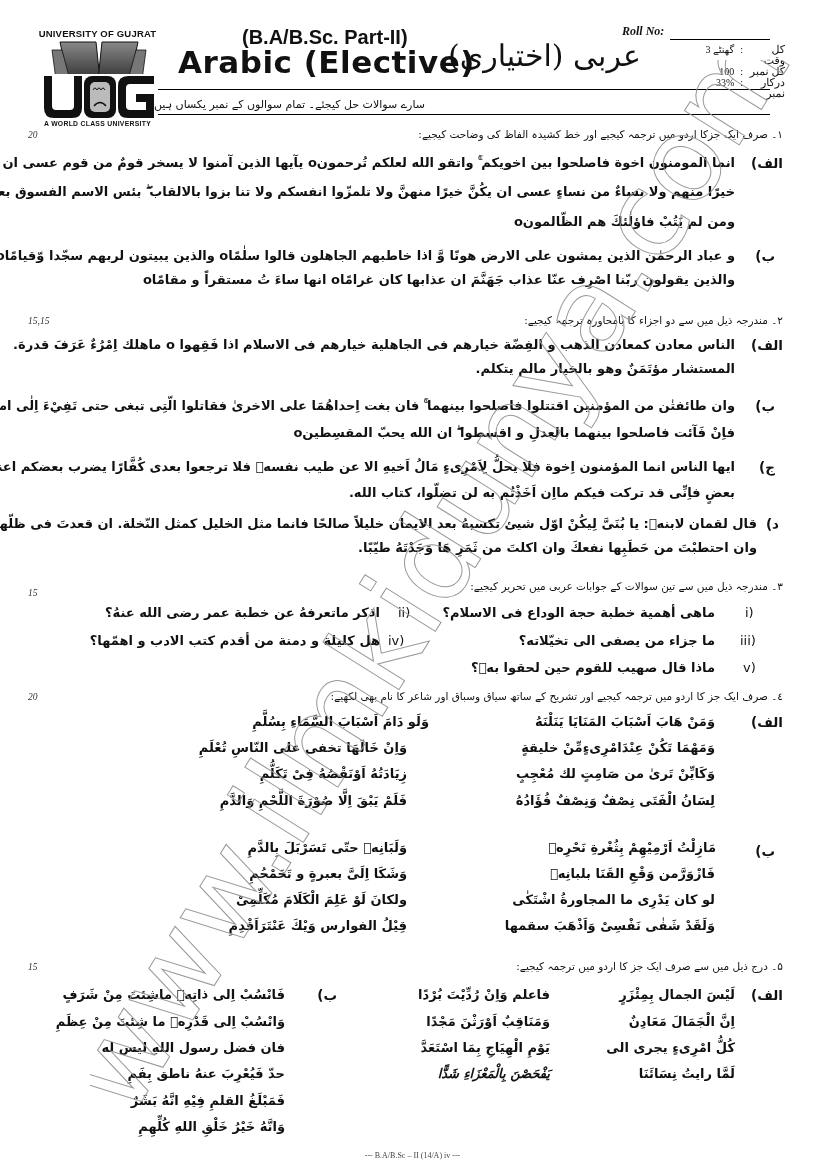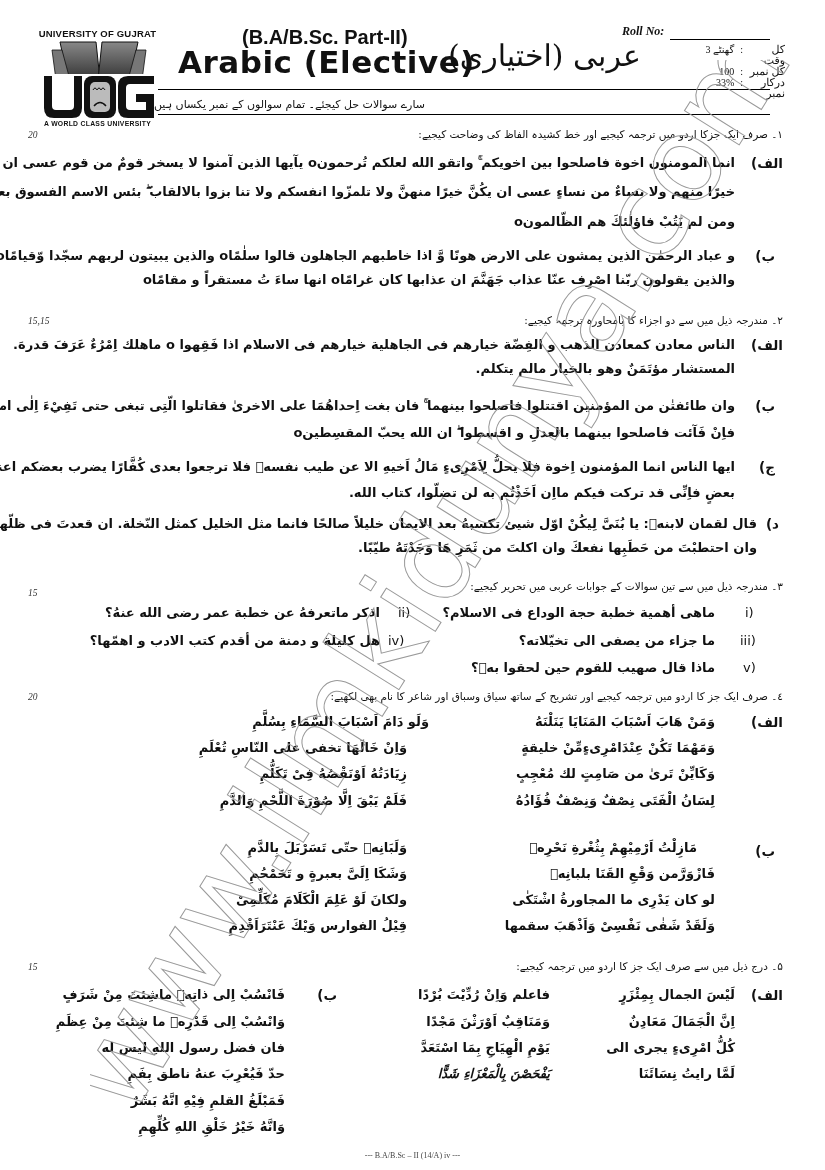--- a/index.html
+++ b/index.html
@@ -138,21 +138,21 @@
   <div class="ar" style="right:110px; top:714px;">وَمَنْ هَابَ اَسْبَابَ المَنَايَا يَنَلْنَهُ</div>
   <div class="ar" style="right:396px; top:714px;">وَلَو دَامَ اَسْبَابَ السَّمَاءِ بِسُلَّمِ</div>
   <div class="ar" style="right:110px; top:740px;">وَمَهْمَا تَكُنْ عِنْدَامْرِىءٍمِّنْ خليقةٍ</div>
   <div class="ar" style="right:418px; top:740px;">وَاِنْ خَالَهَا تخفى على النّاسِ تُعْلَمِ</div>
   <div class="ar" style="right:110px; top:766px;">وَكَايِّنْ تَرىٰ من صَامِتٍ لك مُعْجِبٍ</div>
   <div class="ar" style="right:418px; top:766px;">زِيَادَتُهُ اَوْنَقْصُهُ فِىْ تَكَلُّمِ</div>
   <div class="ar" style="right:110px; top:793px;">لِسَانُ الْفَتَى نِصْفٌ وَنِصْفٌ فُؤَادُهُ</div>
   <div class="ar" style="right:418px; top:793px;">فَلَمْ يَبْقَ اِلَّا صُوْرَةَ اللَّحْمِ وَالدَّمِ</div>
 
   <div class="lbl" style="right:50px; top:843px;">ب)</div>
-  <div class="ar" style="right:128px; top:840px;margin-left:46px;">مَازِلْتُ اَرْمِيْهِمْ بِثُغْرةِ نَحْرِهٖ</div>
+  <div class="ar" style="right:109px; top:840px;margin-left:46px;">مَازِلْتُ اَرْمِيْهِمْ بِثُغْرةِ نَحْرِهٖ</div>
   <div class="ar" style="right:418px; top:840px;">وَلَبَانِهٖ حتّى تَسَرْبَلَ بِالدَّمِ</div>
   <div class="ar" style="right:110px; top:866px;">فَازْوَرَّمن وَقْعِ القَنَا بلبانِهٖ</div>
   <div class="ar" style="right:418px; top:866px;">وَشَكَا اِلَىَّ بعبرةٍ و تَحَمْحُمِ</div>
   <div class="ar" style="right:110px; top:892px;">لو كان يَدْرِى ما المجاورةُ اشْتَكٰى</div>
   <div class="ar" style="right:418px; top:892px;">ولكانَ لَوْ عَلِمَ الْكَلَامَ مُكَلِّمِىْ</div>
   <div class="ar" style="right:110px; top:918px;">وَلَقَدْ شَفٰى نَفْسِىْ وَاَذْهَبَ سقمها</div>
   <div class="ar" style="right:418px; top:918px;">قِيْلُ الفوارس وَيْكَ عَنْتَرَاَقْدِمِ</div>
 
   <div class="marks" style="top:962px;">15</div>
   <div class="qhead" style="top:960px;">۵۔ درج ذیل میں سے صرف ایک جز کا اردو میں ترجمہ کیجیے:</div>

